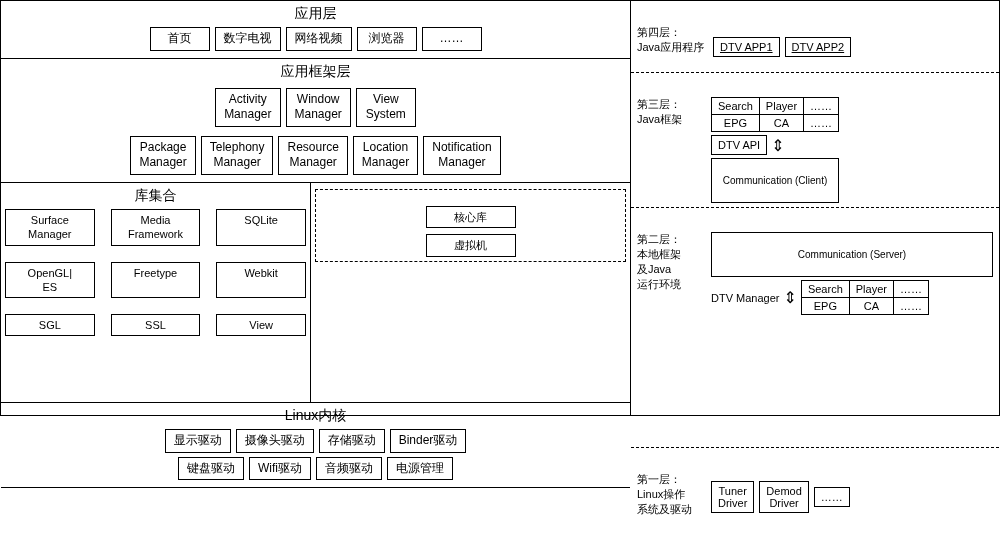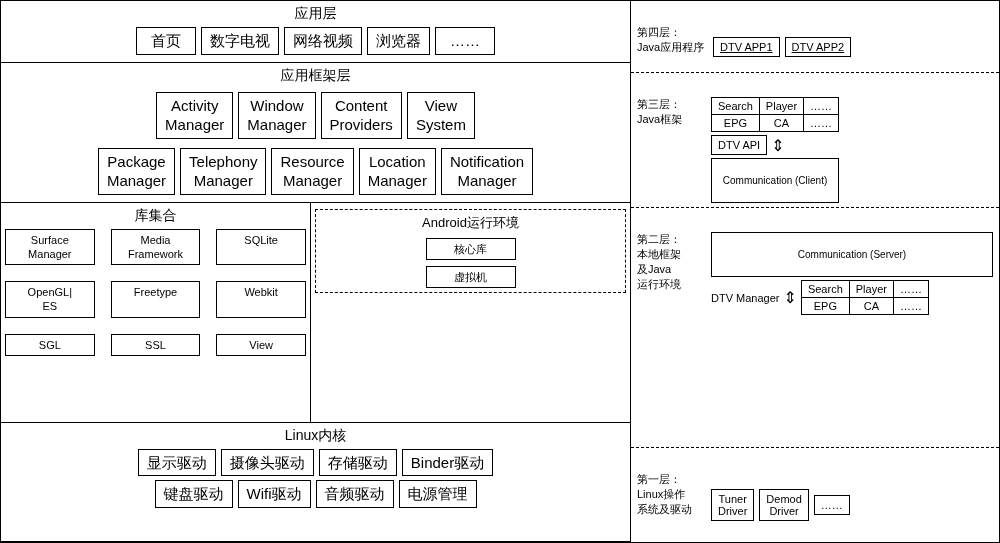--- a/index.html
+++ b/index.html
@@ -7,21 +7,21 @@
       font-family: Arial, sans-serif;
       font-size: 12px;
       background: #fff;
       width: 1000px;
       height: 543px;
       overflow: hidden;
     }
     .main-container {
       display: flex;
       width: 1000px;
-      height: 543px;
+      height: 416px;
       border: 1px solid #000;
     }
     
     .left-side {
       flex: 0 0 630px;
       display: flex;
       flex-direction: column;
       border-right: 1px solid #000;
     }
     
@@ -39,21 +39,21 @@
       display: flex;
       flex-wrap: wrap;
       gap: 5px;
       justify-content: center;
       margin: 3px 0;
     }
     .box {
       border: 1px solid #000;
       padding: 3px 8px;
       text-align: center;
-      font-size: 15px;
+      font-size: 12px;
       line-height: 1.3;
       min-width: 60px;
     }
     
     .app-layer {
       flex: 0 0 52px;
     }
     
     .framework-layer {
       flex: 0 0 110px;
@@ -176,22 +176,20 @@
     </div>
 
     <div class="layer-block framework-layer">
       <div class="layer-title">应用框架层</div>
       <div class="framework-grid">
         <div class="box-row">
           <div class="box" style="white-space:pre-line;">Activity
 Manager</div>
           <div class="box" style="white-space:pre-line;">Window
 Manager</div>
-          <div class="box" style="white-space:pre-line;">Content
-Providers</div>
           <div class="box" style="white-space:pre-line;">View
 System</div>
         </div>
         <div class="box-row">
           <div class="box" style="white-space:pre-line;">Package
 Manager</div>
           <div class="box" style="white-space:pre-line;">Telephony
 Manager</div>
           <div class="box" style="white-space:pre-line;">Resource
 Manager</div>
@@ -219,22 +217,21 @@
             <div class="lib-grid-item">Freetype</div>
             <div class="lib-grid-item">Webkit</div>
             <div class="lib-grid-item">SGL</div>
             <div class="lib-grid-item">SSL</div>
             <div class="lib-grid-item">View</div>
           </div>
         </div>
 
         <div class="lib-right">
           <div class="android-border">
-            <div class="lib-right-title">Android运行环境</div>
-            <div style="display:flex; flex-direction:column; gap:6px; align-items:center;">
+            <div style="display:flex; flex-direction:column; gap:6px; align-items:center;margin-top:12px;">
               <div class="lib-grid-item" style="width:90px;">核心库</div>
               <div class="lib-grid-item" style="width:90px;">虚拟机</div>
             </div>
           </div>
         </div>
       </div>
     </div>
 
     <div class="layer-block linux-layer">
       <div class="layer-title">Linux内核</div>

